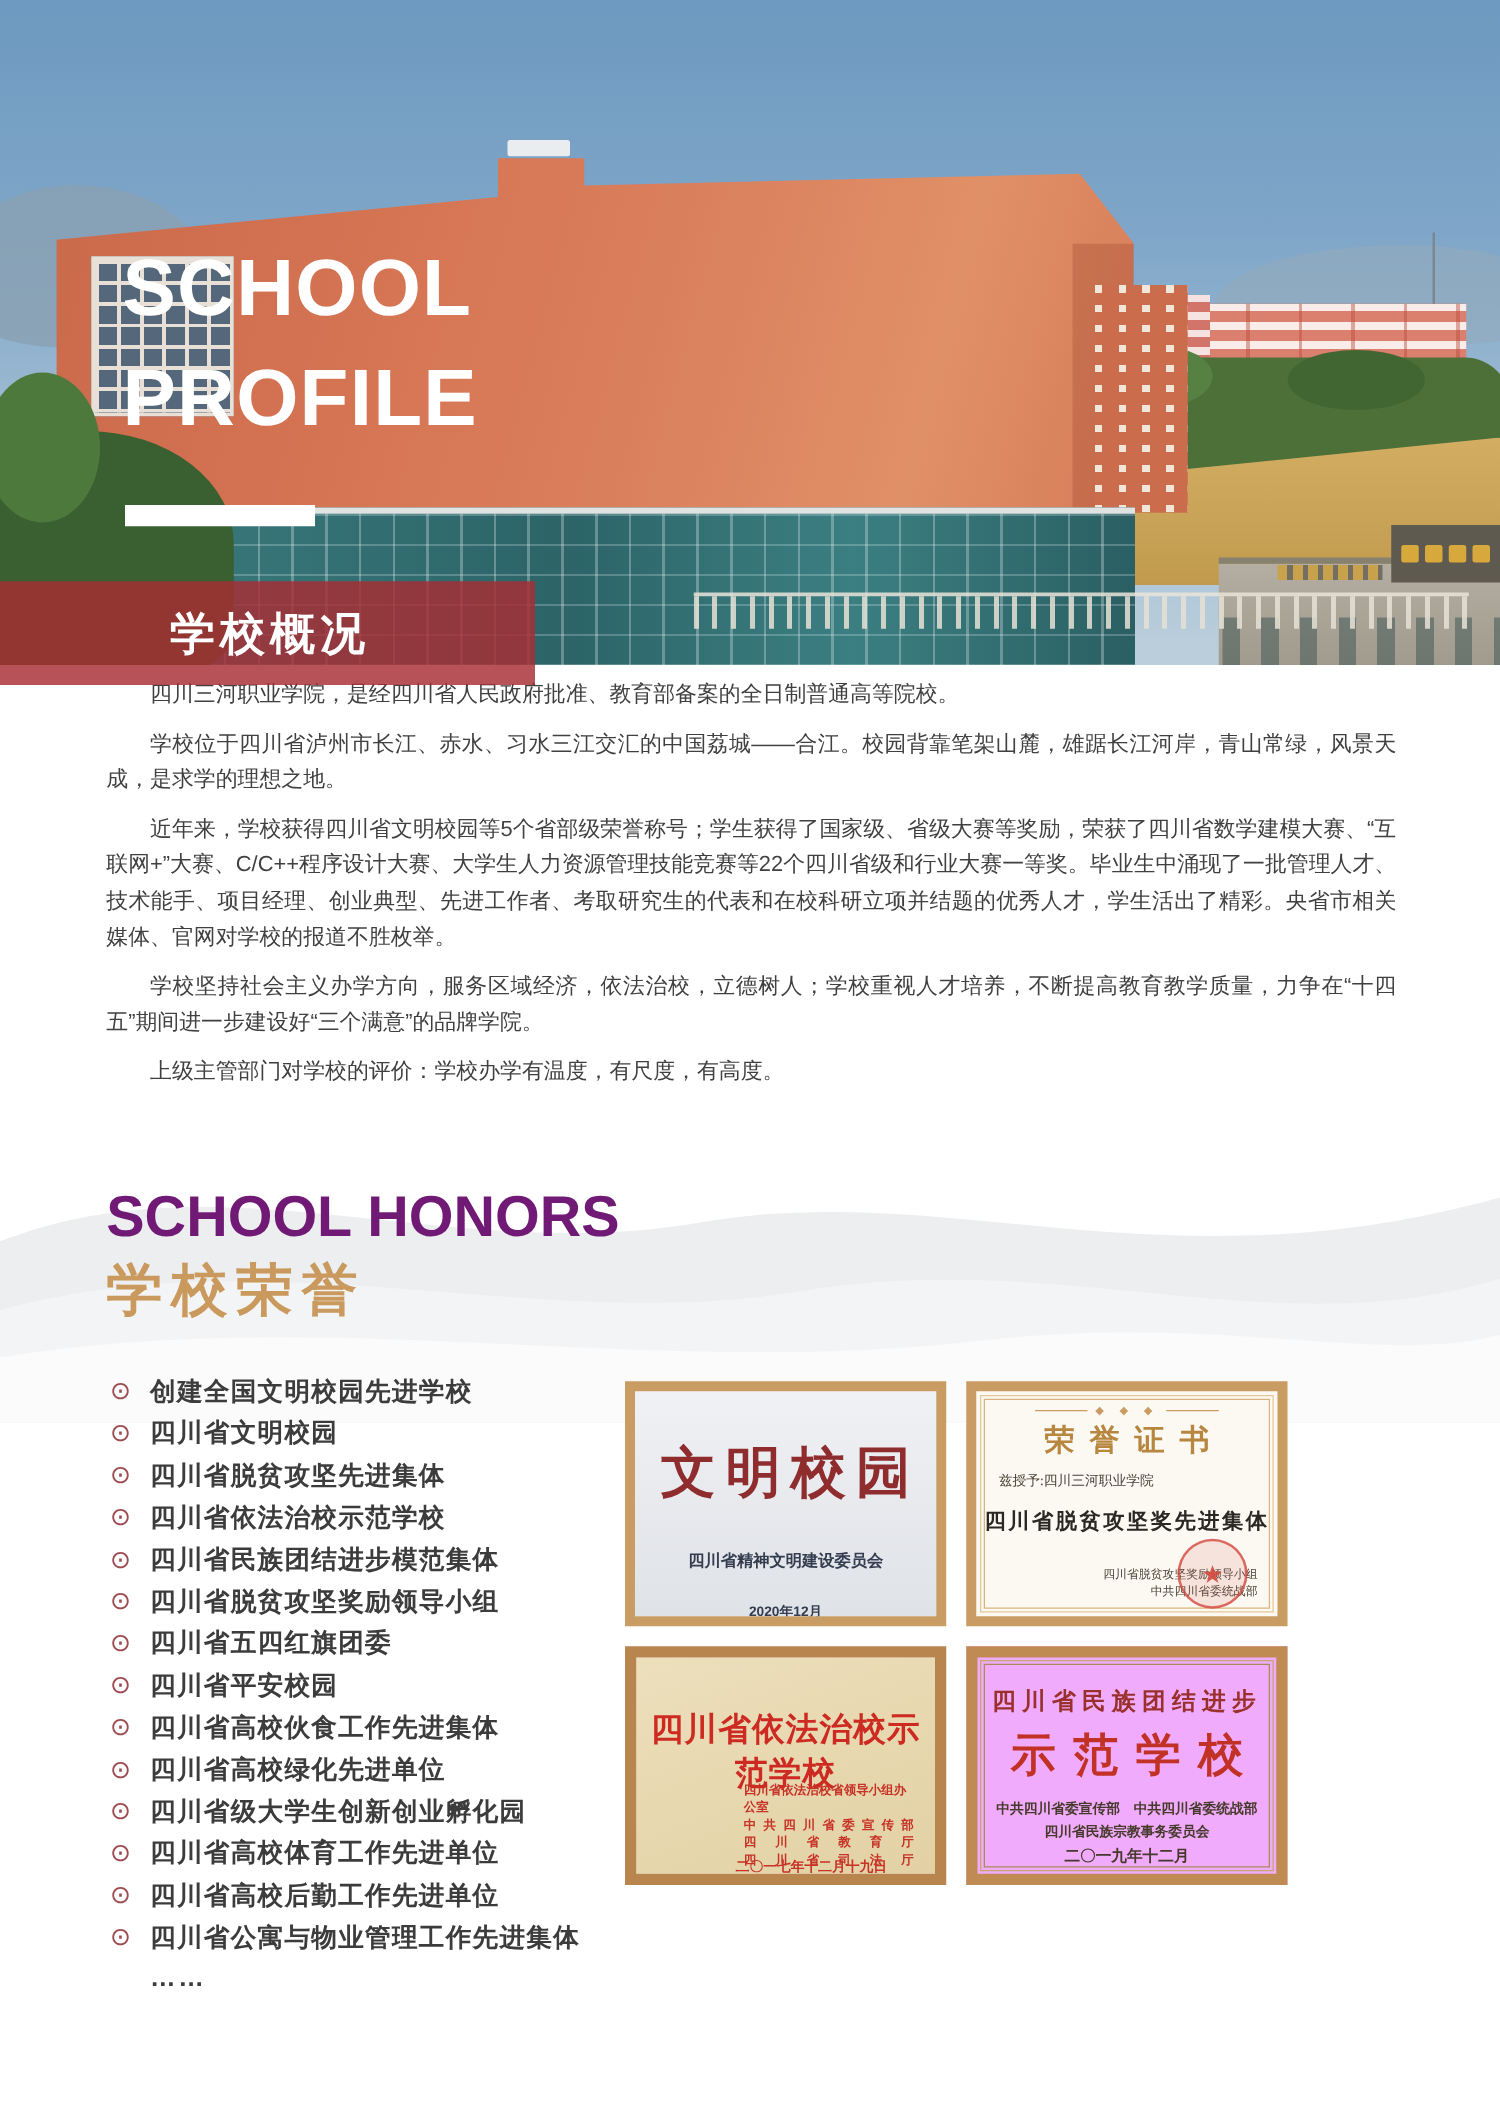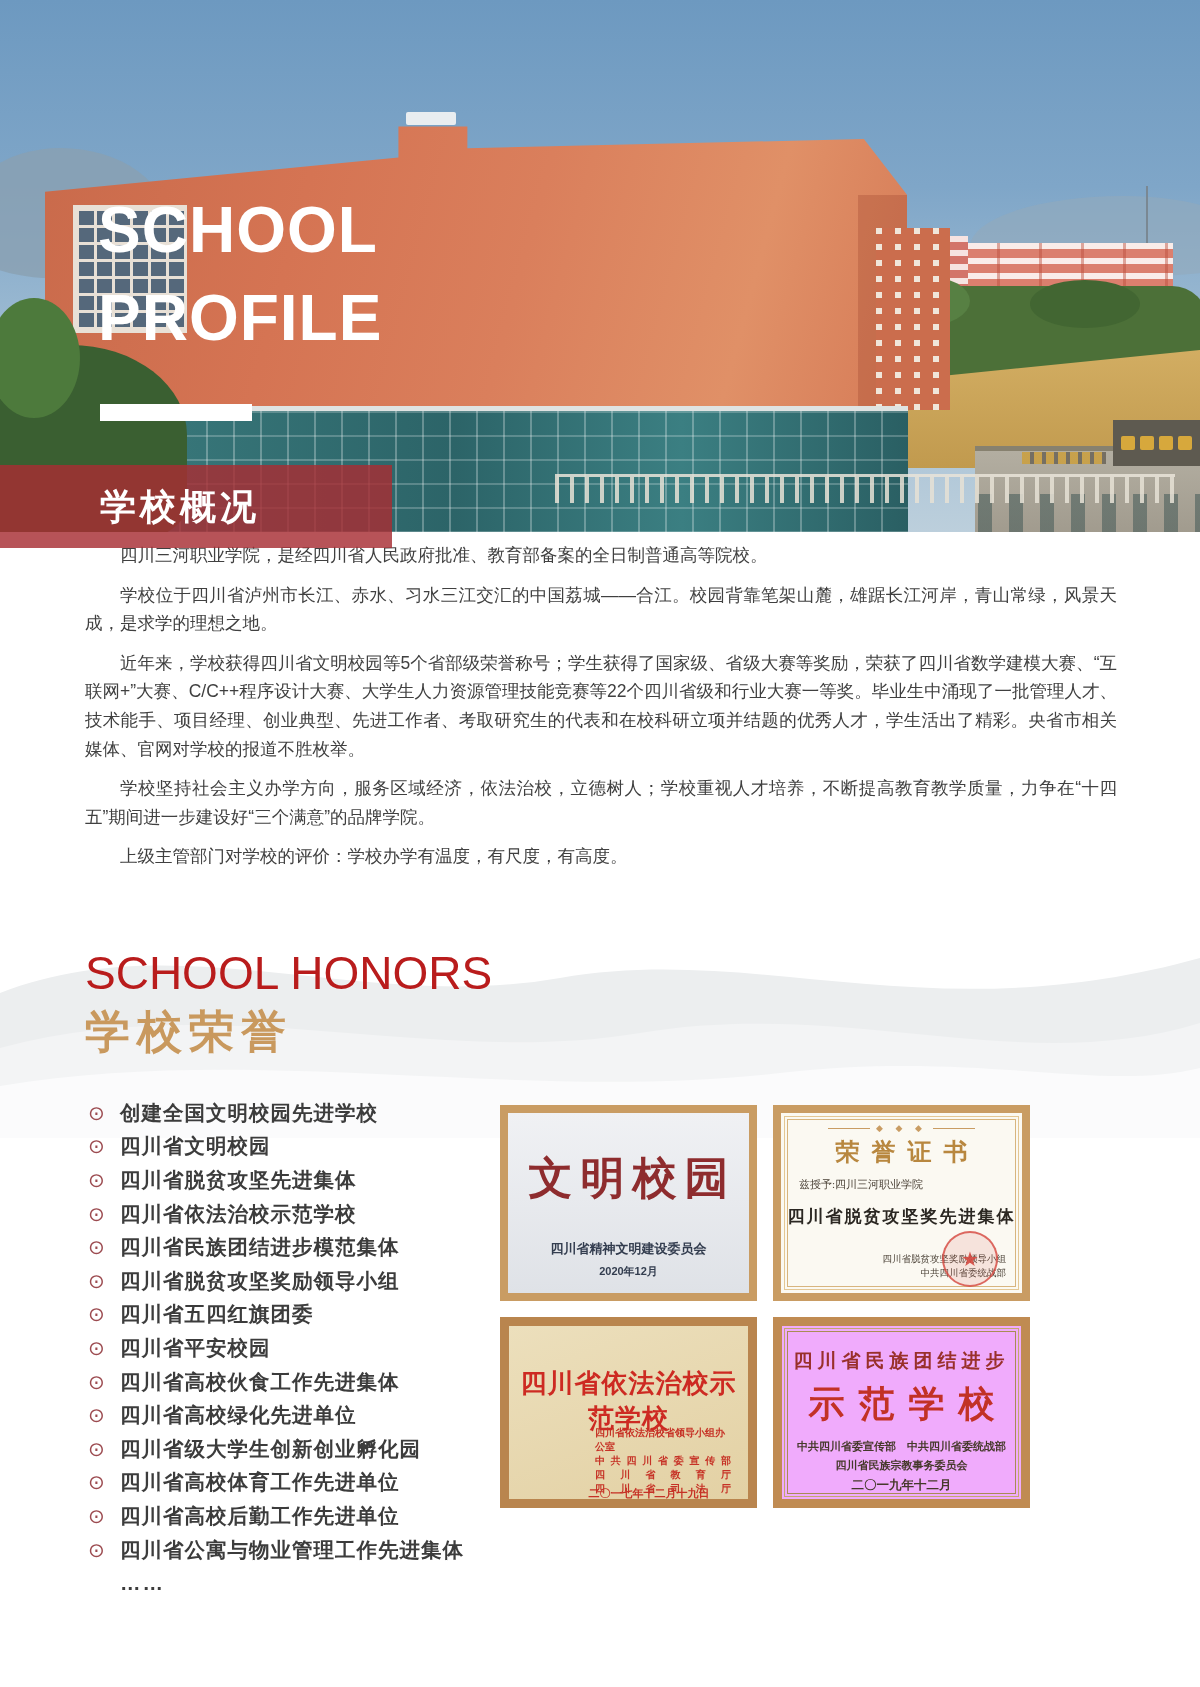--- a/index.html
+++ b/index.html
@@ -57,54 +57,54 @@
                         linear-gradient(90deg,#38777a 0%,#2c6468 40%,#3b7f82 70%,#2a5f63 100%);}
   .railing{left:555px;top:474px;width:620px;height:26px;border-top:3px solid #eae5da;opacity:.85;
        background:repeating-linear-gradient(90deg,#e7e2d6 0 4px,transparent 4px 15px);}
   .left-trees{left:-25px;top:345px;width:212px;height:200px;background:#3a5f31;
        border-radius:45% 55% 35% 30%/55% 45% 20% 25%;}
   .left-trees2{left:-12px;top:298px;width:92px;height:120px;background:#4d7a3c;border-radius:50%;}
   .hero-title{position:absolute;left:98px;top:186px;z-index:5;color:#ffffff;
        font-size:64px;font-weight:800;line-height:88px;letter-spacing:1px;}
   .hero-underline{position:absolute;left:100px;top:404px;width:152px;height:17px;background:#ffffff;z-index:5;}
   .banner{position:absolute;left:0;top:465px;width:392px;height:83px;z-index:6;
-       background:rgba(167,45,51,.82);}
+       background:rgba(167,45,51,.82);padding-left:36px;}
   .banner-label{margin-left:100px;line-height:83px;color:#ffffff;font-size:36px;
        font-weight:700;letter-spacing:4px;}
 
   
   .waves{position:absolute;left:0;top:828px;width:1200px;height:310px;z-index:0;}
 
   
   .intro{position:absolute;left:85px;top:541px;width:1032px;z-index:2;
        font-size:17.5px;line-height:28.6px;color:#404040;text-align:justify;}
   .intro p{margin:0 0 11px;text-indent:2em;}
 
   
-  .honors-en{position:absolute;left:85px;top:946px;z-index:2;color:#b91c1c;
-       font-size:46px;font-weight:400;letter-spacing:0px;}
+  .honors-en{position:absolute;left:85px;top:946px;z-index:2;color:#701a75;
+       font-size:46px;font-weight:700;letter-spacing:0px;}
   .honors-zh{position:absolute;left:85px;top:1002px;z-index:2;color:#c9995e;
        font-size:45px;font-weight:800;letter-spacing:7px;}
   .honors-list{position:absolute;left:88px;top:1096px;z-index:2;}
   .honor-item{display:flex;align-items:center;height:33.6px;}
   .bullet{color:#9c4b50;font-size:20px;width:32px;flex:0 0 32px;}
   .honor-text{font-size:20.5px;color:#3c3c3c;font-weight:600;letter-spacing:1px;white-space:nowrap;}
   .honor-ellipsis{margin-left:32px;height:33.6px;line-height:33.6px;
        font-size:20.5px;color:#3c3c3c;font-weight:700;letter-spacing:2px;}
 
   
   .certs{position:absolute;left:500px;top:1105px;width:530px;z-index:2;
        display:grid;grid-template-columns:257px 257px;grid-template-rows:196px 191px;gap:16px;}
   .cert{position:relative;box-sizing:border-box;overflow:hidden;}
   .cert1{border:8px solid #c99c63;background:linear-gradient(180deg,#f0f1f4,#dfe2e7);}
   .cert1 .t{margin-top:36px;text-align:center;font-family:"Liberation Serif",serif;
        font-size:44px;font-weight:700;color:#8e2c2e;letter-spacing:8px;text-indent:8px;}
   .cert1 .i{margin-top:32px;text-align:center;font-size:13px;font-weight:700;color:#333d4f;
        font-family:"Liberation Serif",serif;}
-  .cert1 .d{margin-top:6px;text-align:center;font-size:11px;font-weight:700;color:#333d4f;}
+  .cert1 .d{margin-top:24px;text-align:center;font-size:11px;font-weight:700;color:#333d4f;}
   .cert2{border:8px solid #c99c63;background:#fbf9f2;}
   .cert2-frame{position:absolute;inset:6px;border:1px solid #d8b57e;outline:1px solid #e4c794;outline-offset:2px;}
   .orn{text-align:center;margin-top:10px;color:#c99c63;font-size:9px;letter-spacing:5px;}
   .orn::before,.orn::after{content:"";display:inline-block;width:42px;height:1px;background:#c99c63;vertical-align:middle;margin:0 6px;}
   .cert2 .t{text-align:center;font-family:"Liberation Serif",serif;font-size:24px;font-weight:700;
        color:#b8873f;letter-spacing:12px;text-indent:12px;margin-top:3px;}
   .cert2 .aw{margin:9px 0 0 18px;font-size:11px;color:#4a4136;font-family:"Liberation Serif",serif;}
   .cert2 .body{margin-top:13px;text-align:center;font-family:"Liberation Serif",serif;
        font-size:17px;font-weight:800;color:#2b2722;letter-spacing:2px;}
   .cert2 .iss{position:absolute;right:16px;bottom:27px;font-size:9.5px;color:#4a4136;}

